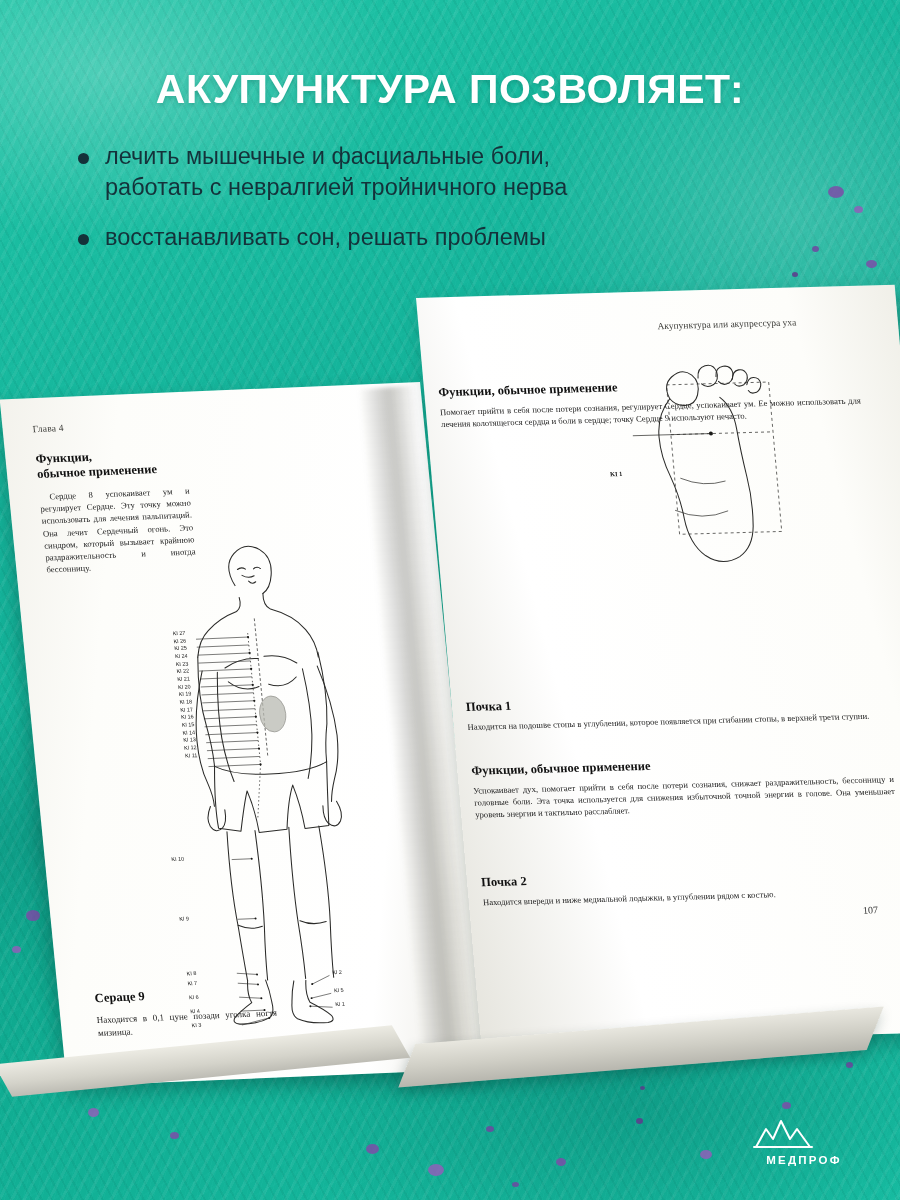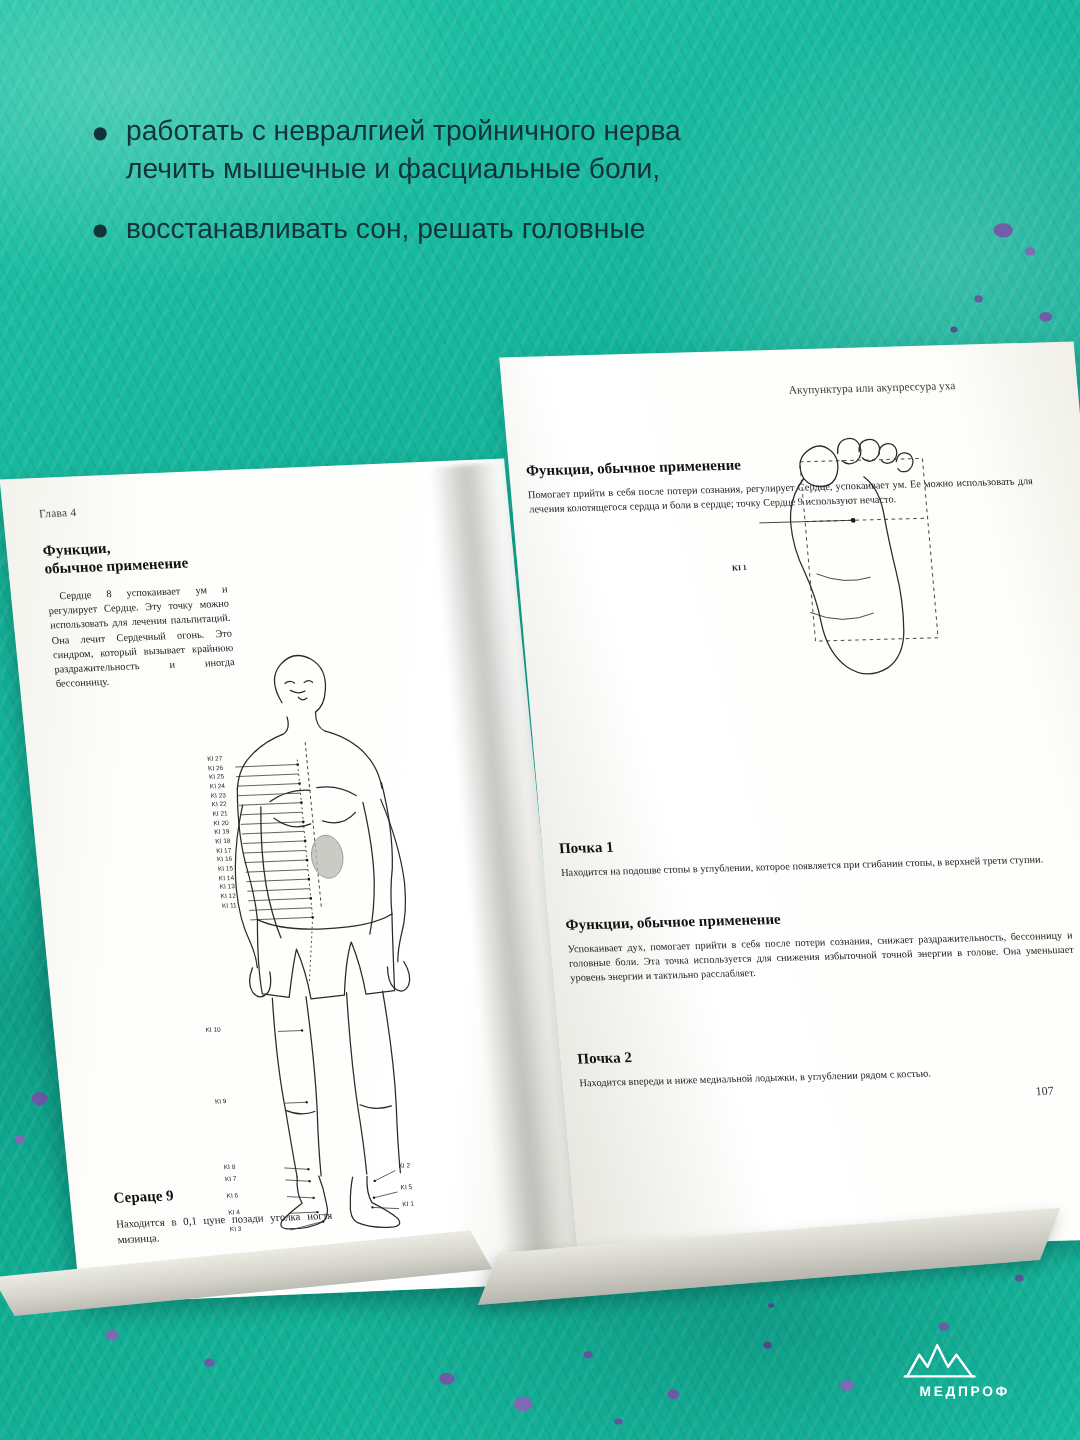--- a/index.html
+++ b/index.html
@@ -187,33 +187,34 @@
   <div class="speck" style="left:556px;top:1158px;width:10px;height:8px;background:#7b4ea8;"></div>
   <div class="speck" style="left:636px;top:1118px;width:7px;height:6px;background:#5e3a8c;"></div>
   <div class="speck" style="left:700px;top:1150px;width:12px;height:9px;background:#8f5fb8;"></div>
   <div class="speck" style="left:782px;top:1102px;width:9px;height:7px;background:#7b4ea8;"></div>
   <div class="speck" style="left:846px;top:1062px;width:7px;height:6px;background:#6f46a0;"></div>
   <div class="speck" style="left:640px;top:1086px;width:5px;height:4px;background:#5e3a8c;"></div>
   <div class="speck" style="left:512px;top:1182px;width:7px;height:5px;background:#6f46a0;"></div>
 </div>
 
 <div class="headline-wrap">
+  <div class="headline">АКУПУНКТУРА  ПОЗВОЛЯЕТ:</div>
 
   <div class="bullets">
     <div class="bullet">
       <span class="dot"></span>
       <div class="bullet-text">
+        <div>лечить мышечные и фасциальные боли,</div>
         <div>работать с невралгией тройничного нерва</div>
-        <div>лечить мышечные и фасциальные боли,</div>
       </div>
     </div>
     <div class="bullet">
       <span class="dot"></span>
       <div class="bullet-text">
-        <div>восстанавливать сон, решать головные</div>
+        <div>восстанавливать сон, решать проблемы</div>
       </div>
     </div>
   </div>
 </div>
 
 <div class="book">
 
   <div class="book-shadow"></div>
 
   <div class="page page-left">

